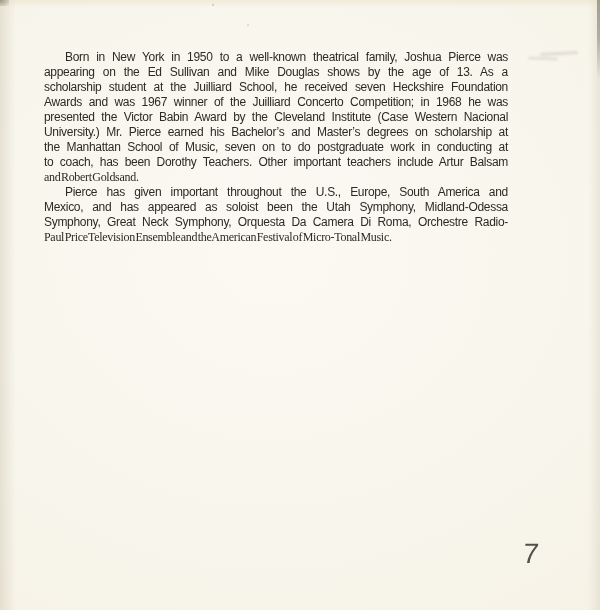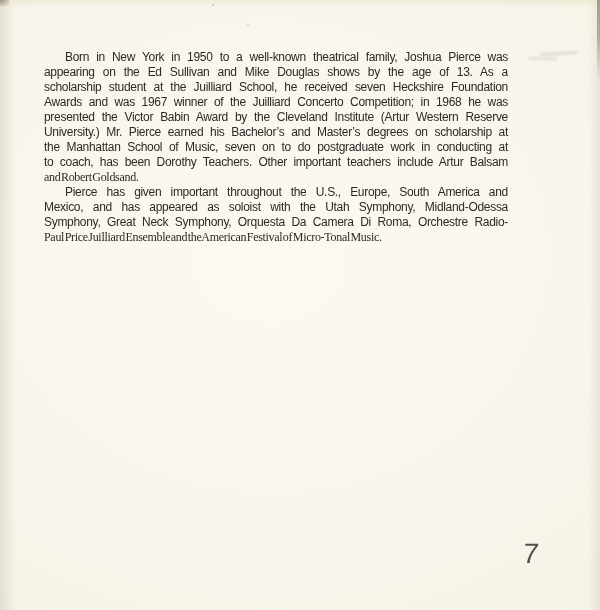--- a/index.html
+++ b/index.html
@@ -111,27 +111,27 @@
   <div class="smudge-a"></div>
   <div class="smudge-b"></div>
   <div class="speck-a"></div>
   <div class="speck-b"></div>
 
   <div class="body-text">
     <div class="line indent">Born in New York in 1950 to a well-known theatrical family, Joshua Pierce was</div>
     <div class="line">appearing on the Ed Sullivan and Mike Douglas shows by the age of 13. As a</div>
     <div class="line">scholarship student at the Juilliard School, he received seven Heckshire Foundation</div>
     <div class="line">Awards and was 1967 winner of the Juilliard Concerto Competition; in 1968 he was</div>
-    <div class="line">presented the Victor Babin Award by the Cleveland Institute (Artur Western Reserve</div>
+    <div class="line">presented the Victor Babin Award by the Cleveland Institute (Case Western Nacional</div>
     <div class="line">University.) Mr. Pierce earned his Bachelor’s and Master’s degrees on scholarship at</div>
     <div class="line">the Manhattan School of Music, seven on to do postgraduate work in conducting at</div>
     <div class="line">to coach, has been Dorothy Teachers. Other important teachers include Artur Balsam</div>
     <div class="line para-end">and Robert Goldsand.</div>
 
     <div class="line indent">Pierce has given important throughout the U.S., Europe, South America and</div>
-    <div class="line">Mexico, and has appeared as soloist with the Utah Symphony, Midland-Odessa</div>
+    <div class="line">Mexico, and has appeared as soloist been the Utah Symphony, Midland-Odessa</div>
     <div class="line">Symphony, Great Neck Symphony, Orquesta Da Camera Di Roma, Orchestre Radio-</div>
-    <div class="line para-end">Paul Price Juilliard Ensemble and the American Festival of Micro-Tonal Music.</div>
+    <div class="line para-end">Paul Price Television Ensemble and the American Festival of Micro-Tonal Music.</div>
   </div>
 
   <div class="page-number">7</div>
 
 </div>
 
 </body></html>

